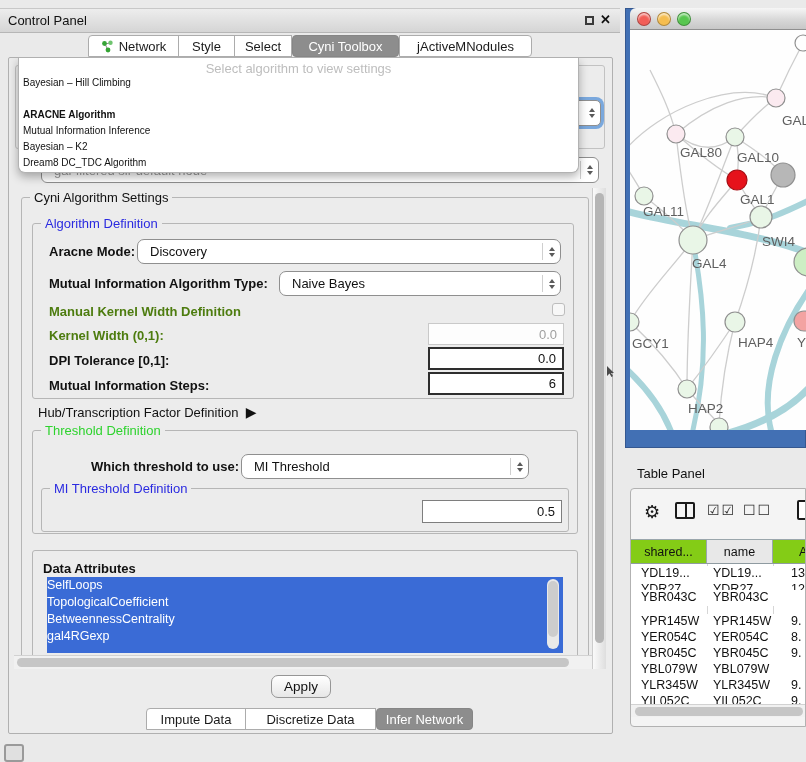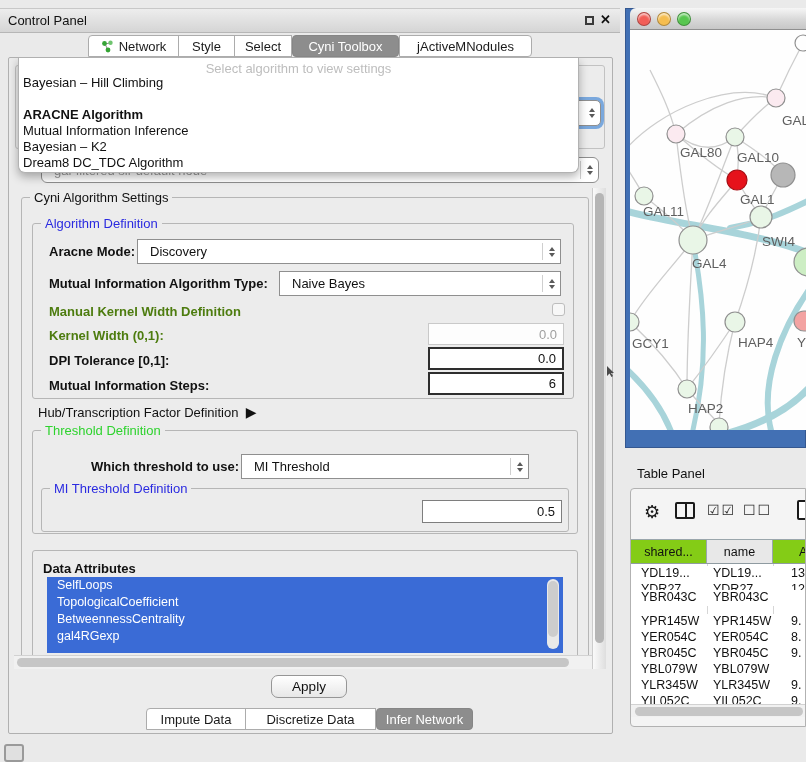--- a/index.html
+++ b/index.html
@@ -11,40 +11,40 @@
   .gray{color:#4d7c0f}
   
   .cp-titlebar{background:linear-gradient(#ededed,#d5d5d5);border-top:1px solid #c8c8c8;border-bottom:1px solid #b6b6b6}
   .mainpanel{background:#ececec;border:1px solid #b0b0b0;border-radius:2px}
   .tab{height:22px;background:#fff;border:1px solid #acacac;display:flex;align-items:center;justify-content:center;font-size:13px;color:#1a1a1a;cursor:default}
   .tab.sel{background:#8d8d8d;color:#fff;border-color:#868686;border-radius:4px}
   .tab.first{border-radius:4px 0 0 0}
   .tab.last{border-radius:0 4px 4px 0}
   
   .popup{background:#fff;border:1px solid #b2b2b2;border-top:none;border-radius:0 0 7px 7px;box-shadow:0 4px 10px rgba(0,0,0,.30)}
-  .dd-item{position:absolute;left:3px;height:16px;line-height:16px;font-size:13px;padding-left:1px;white-space:nowrap}
+  .dd-item{position:absolute;left:3px;height:16px;line-height:16px;font-size:10px;padding-left:1px;white-space:nowrap}
   
   .group{border:1px solid #b6b6b6;border-radius:3px}
   .gtitle{position:absolute;top:-8px;left:8px;background:#ececec;padding:0 4px;font-size:13px;white-space:nowrap}
   .t-blue{color:#2a2ae0}
   .t-green{color:#2ed32e}
   
-  .combo{background:#fff;border:1px solid #8f8f8f;border-radius:0;font-size:13px;display:flex;align-items:center;padding-left:12px}
+  .combo{background:#fff;border:1px solid #8f8f8f;border-radius:7px;font-size:13px;display:flex;align-items:center;padding-left:12px}
   .combo .sep{position:absolute;right:17px;top:3px;bottom:3px;border-left:1px solid #cfcfcf}
   .stepper{position:absolute;right:5px;top:50%;transform:translateY(-50%);display:flex;flex-direction:column;gap:2px}
   .tri-up{width:0;height:0;border-left:3.5px solid transparent;border-right:3.5px solid transparent;border-bottom:4px solid #5a5a5a}
   .tri-dn{width:0;height:0;border-left:3.5px solid transparent;border-right:3.5px solid transparent;border-top:4px solid #5a5a5a}
   .field{background:#fff;border:1px solid #8a8a8a;font-size:13px;display:flex;align-items:center;justify-content:flex-end;padding-right:6px}
   .field.dark{border:2px solid #2e2e2e}
   .field.dis{border:1px solid #c9c9c9;color:#9f9f9f;background:#fdfdfd}
   .cb{border:1px solid #bdbdbd;border-radius:3px;background:#f7f7f7}
   .vsb-track{background:linear-gradient(to right,#fafafa,#dedede);border-left:1px solid #ccc}
   .sb-thumb{background:#b5b5b5;border-radius:5px}
   .hsb-track{background:#f1f1f1;border-top:1px solid #d2d2d2}
-  .list-item{height:17px;line-height:17px;background:#3a6bd6;color:#fff;font-size:12.5px;padding-left:10px;white-space:nowrap;overflow:hidden}
+  .list-item{height:17px;line-height:17px;background:#3a6bd6;color:#fff;font-size:12.5px;white-space:nowrap;overflow:hidden}
   .btn{background:linear-gradient(#ffffff,#e7e7e7);border:1px solid #969696;border-radius:7px;display:flex;align-items:center;justify-content:center;font-size:13.5px}
   
   .netframe{background:#4270b4;box-shadow:inset 0 0 0 1px #355890}
   .mac-titlebar{background:linear-gradient(#f6f6f6,#d8d8d8 55%,#c7c7c7);border-bottom:1px solid #8f8f8f;border-radius:6px 0 0 0}
   .tl{width:12px;height:12px;border-radius:50%;border:1px solid rgba(0,0,0,.28);box-shadow:inset 0 2px 2px rgba(255,255,255,.65)}
   
   .tp-box{background:#f4f4f4;border:1px solid #b2b2b2;border-radius:4px 0 0 4px;overflow:hidden}
   .th-cell{border-right:1px solid #9aa6ac;border-top:1px solid #9aa6ac;border-bottom:1px solid #8f9ba1;display:flex;align-items:center;justify-content:center;font-size:12.5px}
   .th-blue{background:#84cc16}
   .th-gray{background:#e8e8e8}
@@ -197,21 +197,21 @@
 
     <div class="abs vsb-track" style="left:578px;top:0;width:14px;height:481px">
       <div class="abs sb-thumb" style="left:2px;top:5px;width:9px;height:450px"></div>
     </div>
 
     <div class="abs hsb-track" style="left:0;top:467px;width:578px;height:14px">
       <div class="abs sb-thumb" style="left:3px;top:2px;width:552px;height:9px;background:#c6c6c6"></div>
     </div>
   </div>
 
-  <div class="abs btn" style="left:262px;top:617px;width:76px;height:23px">
+  <div class="abs btn" style="left:262px;top:617px;width:60px;height:23px">
       <span>Apply</span>
     </div>
 
   <div class="abs tab first" style="left:137px;top:650px;width:100px">
       <span>Impute Data</span>
     </div>
   <div class="abs tab" style="left:236px;top:650px;width:131px">
       <span>Discretize Data</span>
     </div>
   <div class="abs tab sel" style="left:367px;top:650px;width:97px">

